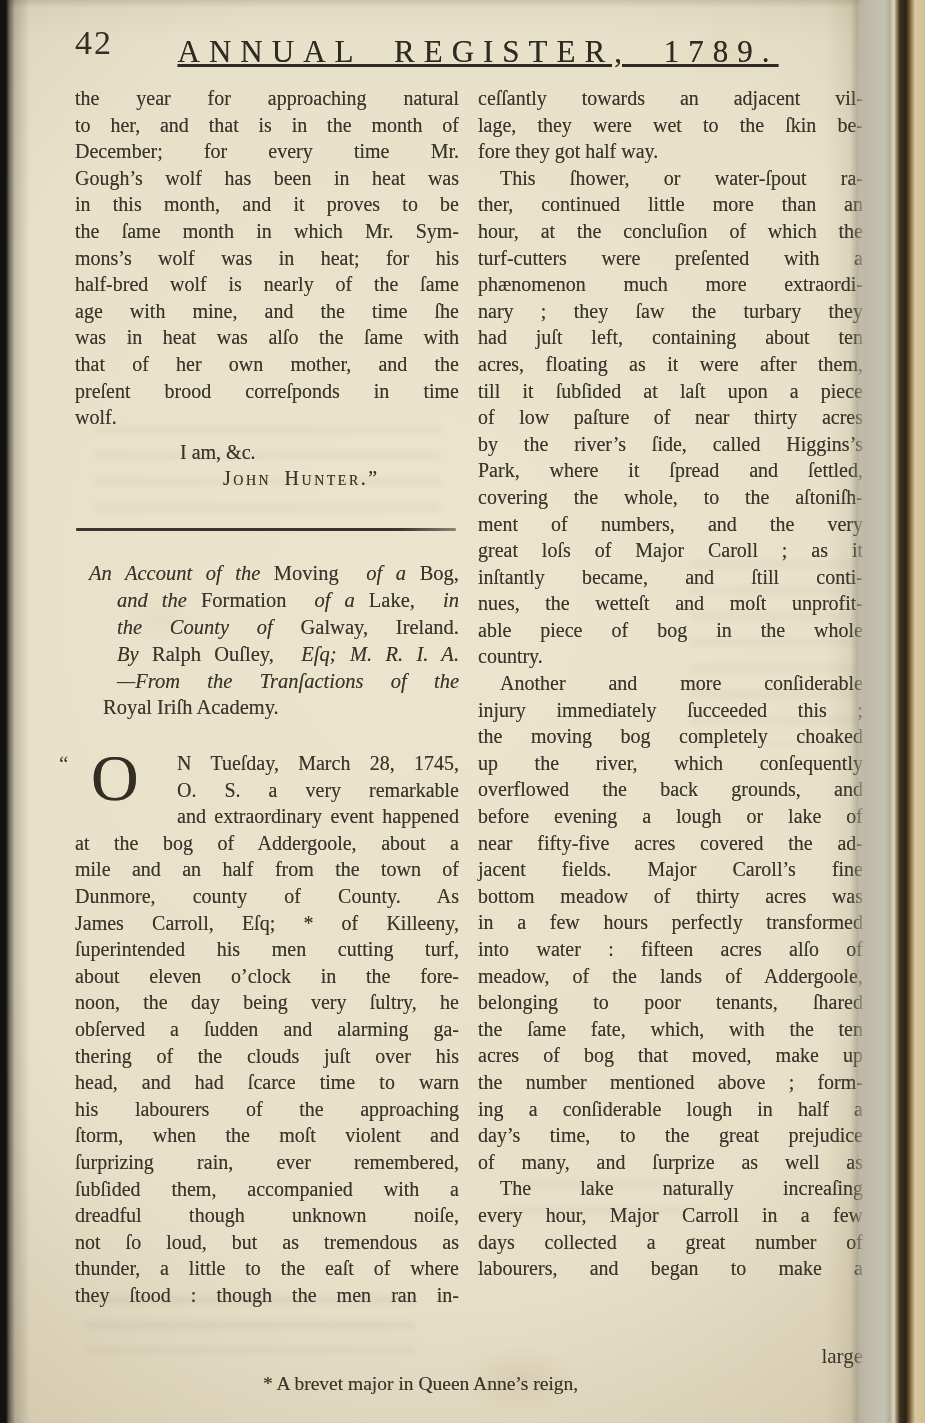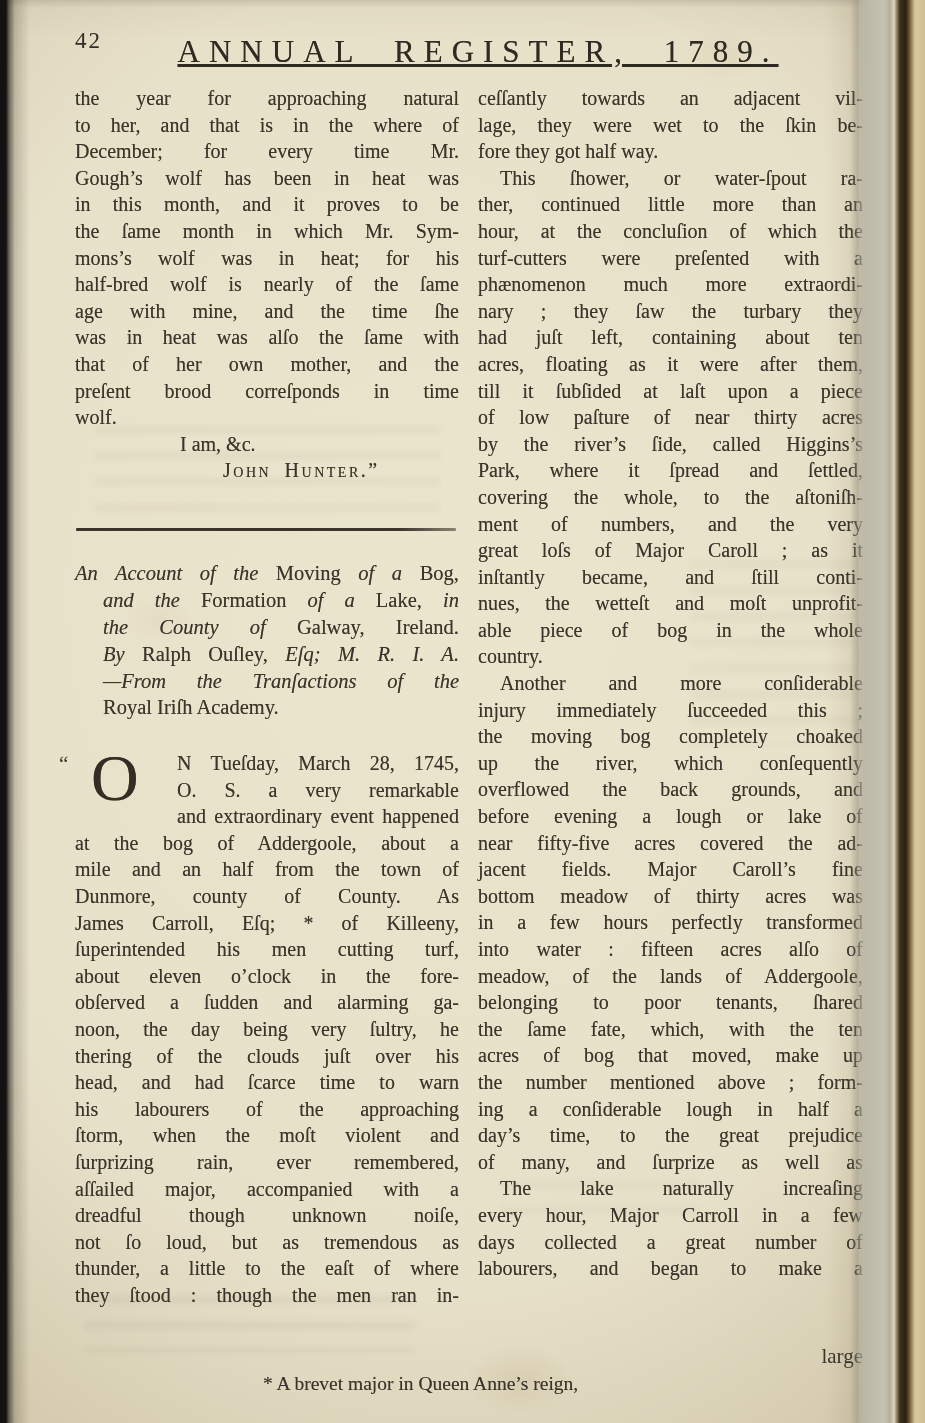--- a/index.html
+++ b/index.html
@@ -32,42 +32,42 @@
     background:linear-gradient(90deg, transparent, rgba(100,85,55,.13));}
 
   .ghost{position:absolute;z-index:0;filter:blur(2.5px);opacity:.07;
     background:repeating-linear-gradient(180deg, rgba(80,70,50,.55) 0 9px, transparent 9px 26px);}
   .g1{left:95px;top:425px;width:345px;height:100px;}
   .g2{left:690px;top:560px;width:165px;height:185px;opacity:.06;}
   .g3{left:85px;top:1295px;width:330px;height:58px;opacity:.09;}
   .g4{left:500px;top:1180px;width:200px;height:40px;opacity:.05;}
 
   .header{position:absolute;left:75px;top:30px;width:788px;height:44px;z-index:2;}
-  .pagenum{position:absolute;left:0;bottom:20px;font-size:23px;letter-spacing:2px;color:#332d24;}
+  .pagenum{position:absolute;left:0;bottom:12px;font-size:34px;letter-spacing:2px;color:#332d24;}
   .title{display:block;text-align:center;padding-left:18px;font-size:31px;line-height:44px;
     letter-spacing:9px;word-spacing:16px;color:#2f2a22;
     text-shadow:0 0 .5px rgba(47,42,34,.65);text-decoration:underline;}
 
   .col{position:absolute;z-index:2;}
   .line{font-size:20px;line-height:26.6px;height:26.6px;
     text-align:justify;text-align-last:justify;white-space:normal;
     text-shadow:0 0 .4px rgba(58,52,42,.55);}
   .line.end{text-align-last:left;}
   .line.ind{text-indent:22px;}
   .line.sc{font-variant-caps:small-caps;letter-spacing:2.5px;word-spacing:6px;}
 
   #part1{position:absolute;left:75px;top:85px;width:384px;z-index:2;}
   .rule{position:absolute;left:76px;top:528px;width:380px;height:3px;z-index:2;
     background:linear-gradient(90deg,#3a342a 0 85%, rgba(58,52,42,.55));border-radius:1px;}
   #heading{position:absolute;left:75px;top:560px;width:384px;z-index:2;}
   .hline{font-size:20.5px;line-height:26.9px;height:26.9px;text-align:justify;text-align-last:justify;
     text-shadow:0 0 .4px rgba(58,52,42,.55);}
   .hline.hind{padding-left:28px;}
   .hline.hend{text-align-last:left;}
-  .hline .it{font-style:italic;}
+  .hline .it{font-style:italic;margin-left:14px;}
 
   #para2{position:absolute;left:75px;top:750px;width:384px;z-index:2;}
   .oquote{position:absolute;left:-16px;top:2px;font-size:21px;color:#3a342a;}
   .dropcap{float:left;width:70px;height:52px;margin:2px 16px 1px 16px;
     font-size:66px;line-height:52px;color:#332d24;text-shadow:0 0 .6px rgba(51,45,36,.6);}
 
   #rightcol{position:absolute;left:478px;top:85px;width:385px;z-index:2;}
 
   .footnote{position:absolute;left:263px;top:1373px;font-size:19.5px;color:#3a342a;z-index:2;
     text-shadow:0 0 .4px rgba(58,52,42,.5);}
@@ -84,33 +84,33 @@
   <div class="ghost g3"></div>
   <div class="ghost g4"></div>
 
   <div class="header">
     <span class="pagenum">42</span>
     <span class="title">ANNUAL REGISTER, 1789.</span>
   </div>
 
   <div id="part1" class="col">
       <div class="line">the year for approaching natural</div>
-      <div class="line">to her, and that is in the where of</div>
+      <div class="line">to her, and that is in the month of</div>
       <div class="line">December; for every time Mr.</div>
       <div class="line">Gough’s wolf has been in heat was</div>
       <div class="line">in this month, and it proves to be</div>
       <div class="line">the ſame month in which Mr. Sym-</div>
       <div class="line">mons’s wolf was in heat; for his</div>
       <div class="line">half-bred wolf is nearly of the ſame</div>
       <div class="line">age with mine, and the time ſhe</div>
       <div class="line">was in heat was alſo the ſame with</div>
       <div class="line">that of her own mother, and the</div>
       <div class="line">preſent brood correſponds in time</div>
       <div class="line end">wolf.</div>
-      <div class="line end" style="padding-left: 105px;">I am, &amp;c.</div>
+      <div class="line end" style="padding-left: 105px; margin-top: 8px;">I am, &amp;c.</div>
       <div class="line end sc" style="padding-left: 148px;">John Hunter.”</div>
     </div>
 
   <div class="rule"></div>
 
   <div id="heading">
       <div class="hline"><span class="it">An Account of the </span><span class="rm">Moving </span><span class="it">of a </span><span class="rm">Bog,</span></div>
       <div class="hline hind"><span class="it">and the </span><span class="rm">Formation </span><span class="it">of a </span><span class="rm">Lake, </span><span class="it">in</span></div>
       <div class="hline hind"><span class="it">the County of </span><span class="rm">Galway, Ireland.</span></div>
       <div class="hline hind"><span class="it">By </span><span class="rm">Ralph Ouſley, </span><span class="it">Eſq; M. R. I. A.</span></div>
@@ -123,28 +123,28 @@
     <div class="dropcap">O</div>
   <div class="line">N Tueſday, March 28, 1745,</div>
       <div class="line">O. S. a very remarkable</div>
       <div class="line">and extraordinary event happened</div>
       <div class="line">at the bog of Addergoole, about a</div>
       <div class="line">mile and an half from the town of</div>
       <div class="line">Dunmore, county of County. As</div>
       <div class="line">James Carroll, Eſq; * of Killeeny,</div>
       <div class="line">ſuperintended his men cutting turf,</div>
       <div class="line">about eleven o’clock in the fore-</div>
+      <div class="line">noon, the day being very ſultry, he</div>
       <div class="line">obſerved a ſudden and alarming ga-</div>
-      <div class="line">noon, the day being very ſultry, he</div>
       <div class="line">thering of the clouds juſt over his</div>
       <div class="line">head, and had ſcarce time to warn</div>
       <div class="line">his labourers of the approaching</div>
       <div class="line">ſtorm, when the moſt violent and</div>
       <div class="line">ſurprizing rain, ever remembered,</div>
-      <div class="line">aſſailed major, accompanied with a</div>
+      <div class="line">ſubſided them, accompanied with a</div>
       <div class="line">dreadful though unknown noiſe,</div>
       <div class="line">not ſo loud, but as tremendous as</div>
       <div class="line">thunder, a little to the eaſt of where</div>
       <div class="line">they ſtood : though the men ran in-</div>
     </div>
 
   <div id="rightcol">
       <div class="line">ceſſantly towards an adjacent vil-</div>
       <div class="line">lage, they were wet to the ſkin be-</div>
       <div class="line end">fore they got half way.</div>

